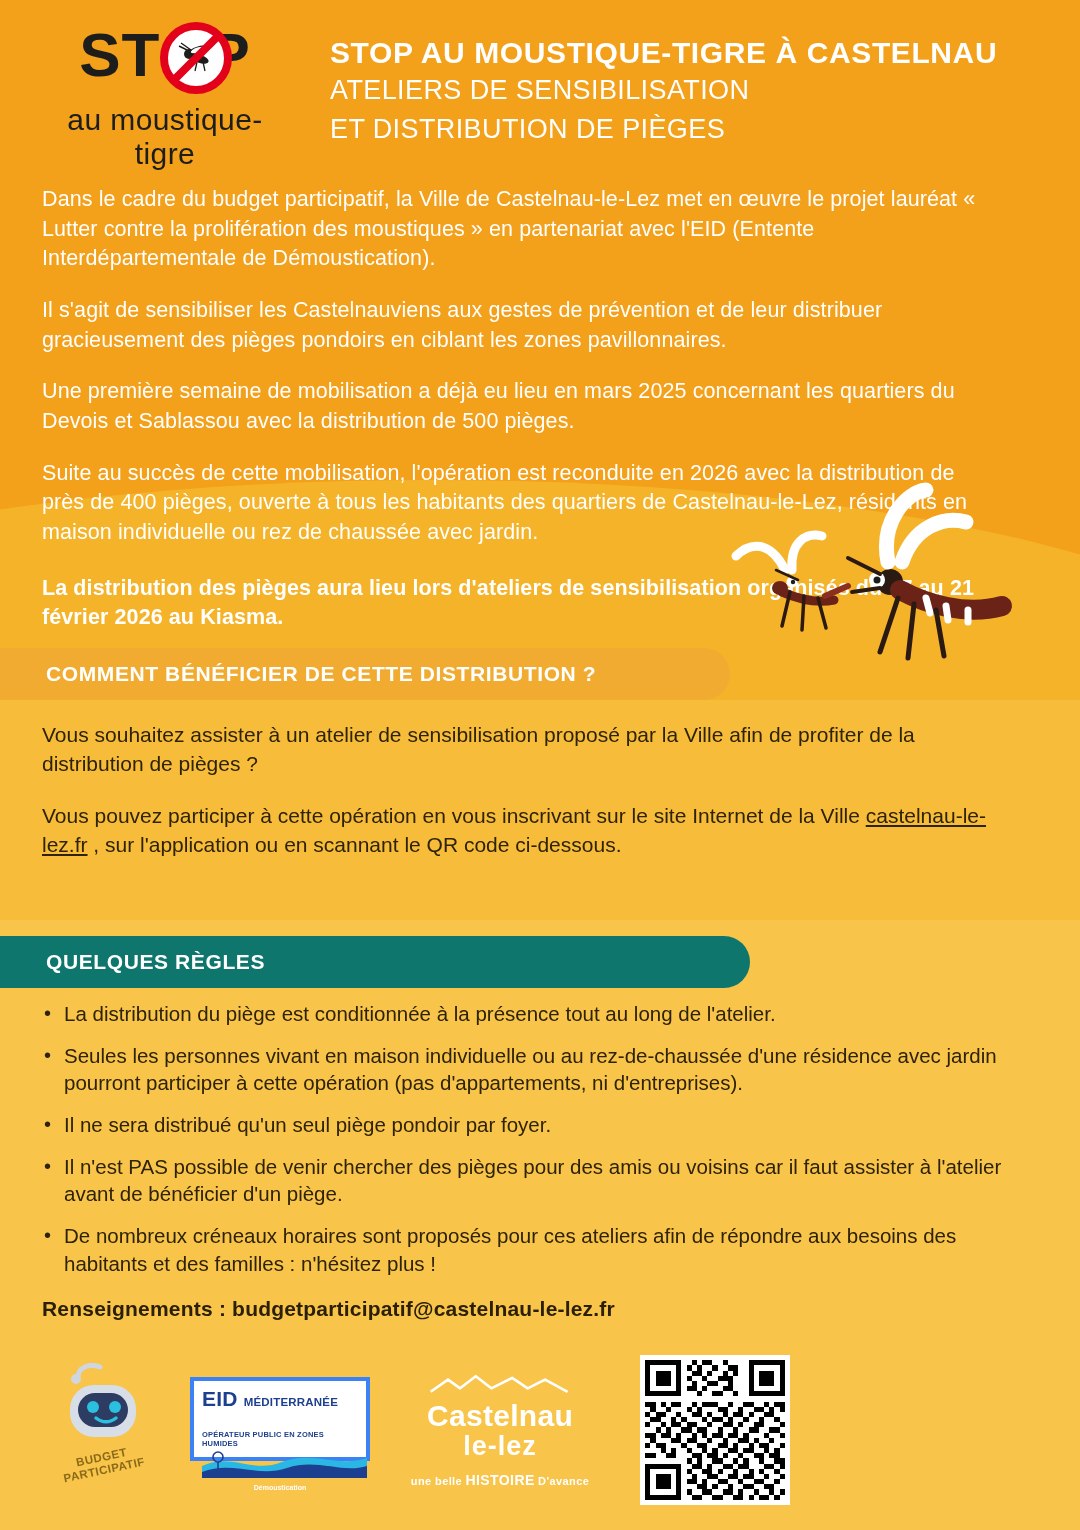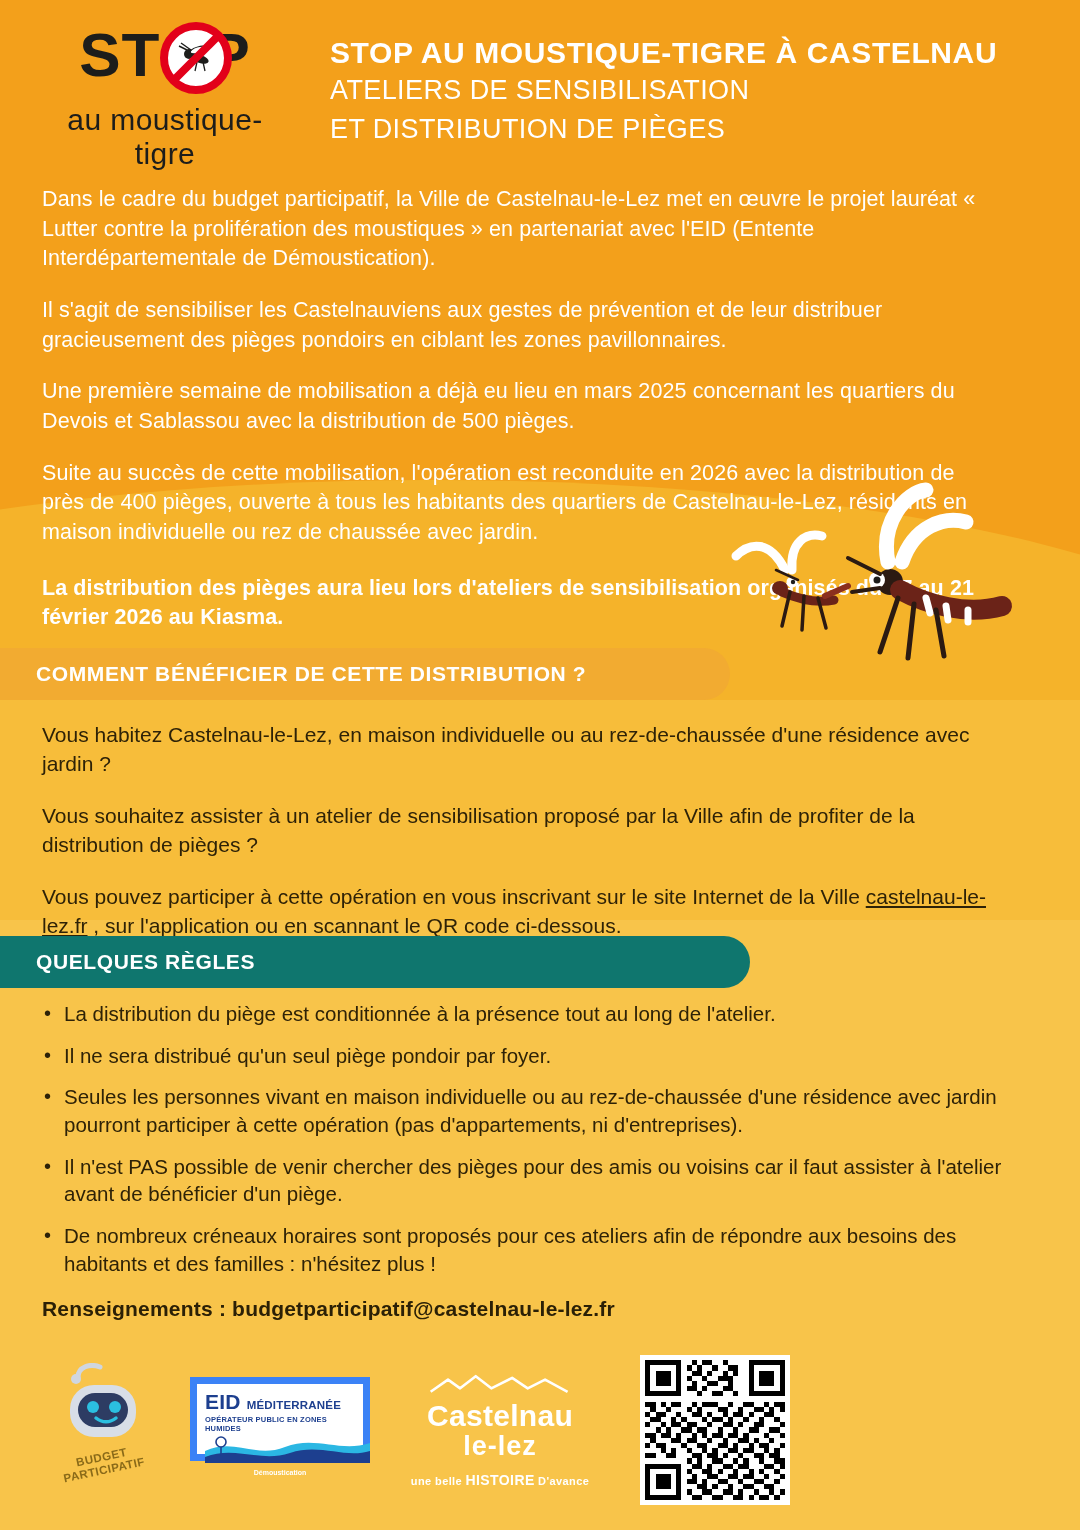--- a/index.html
+++ b/index.html
@@ -142,21 +142,21 @@
   }
 
   
   .pill {
     position: absolute;
     height: 52px;
     background: #f2ab31;
     border-radius: 0 26px 26px 0;
     display: flex;
     align-items: center;
-    padding-left: 36px;
+    padding-left: 46px;
     box-sizing: border-box;
     left: 0;
   }
   .pill span {
     color: #ffffff;
     font-size: 21px;
     font-weight: 800;
     letter-spacing: 0.6px;
   }
   #pill-1 { top: 648px; width: 730px; }
@@ -240,42 +240,42 @@
     color: #8a6a18;
     letter-spacing: 0.5px;
     transform: rotate(-12deg);
     line-height: 1.15;
   }
   .logo-eid {
     position: absolute;
     left: 190px; top: 32px;
     width: 180px; height: 84px;
     background: #ffffff;
-    border: 7px solid #3b82f6;
+    border: 4px solid #3b82f6;
     box-sizing: border-box;
     padding: 6px 8px;
   }
   .eid-title {
     font-size: 21px;
     font-weight: 800;
     color: #1d3f8f;
     letter-spacing: 0.2px;
   }
   .eid-title small {
     font-size: 11.5px;
     font-weight: 700;
     color: #1d3f8f;
     letter-spacing: 0.2px;
   }
   .eid-sub {
     font-size: 7.5px;
     font-weight: 700;
     color: #1d3f8f;
     letter-spacing: 0.2px;
-    margin-top: 1px;
+    margin-top: 19px;
   }
   .eid-foot {
     font-size: 7px;
     font-weight: 700;
     color: #ffffff;
     text-align: center;
     margin-top: 2px;
   }
   .logo-castelnau {
     position: absolute;
@@ -389,34 +389,33 @@
         <path d="M150 118 L122 122" stroke="#2b1a12" stroke-width="4" fill="none" stroke-linecap="round"></path>
       </g>
     </svg>
   </div>
 
   <div class="pill" id="pill-1">
     <span>COMMENT BÉNÉFICIER DE CETTE DISTRIBUTION ?</span>
   </div>
 
   <div class="section-body" id="body-1">
-    <p>Vous habitez Castelnau-le-Lez, en maison individuelle ou au rez-de-chaussée d'une résidence avec jardin ?</p>
     <p>Vous souhaitez assister à un atelier de sensibilisation proposé par la Ville afin de profiter de la distribution de pièges ?</p>
     <p><span>Vous pouvez participer à cette opération en vous inscrivant sur le site Internet de la Ville </span><span class="link">castelnau-le-lez.fr</span><span> , sur l'application ou en scannant le QR code ci-dessous.</span></p>
   </div>
 
   <div class="pill" id="pill-2">
     <span>QUELQUES RÈGLES</span>
   </div>
 
   <div class="section-body" id="rules">
     <ul class="rules">
       <li>La distribution du piège est conditionnée à la présence tout au long de l'atelier.</li>
+      <li>Seules les personnes vivant en maison individuelle ou au rez-de-chaussée d'une résidence avec jardin pourront participer à cette opération (pas d'appartements, ni d'entreprises).</li>
       <li>Il ne sera distribué qu'un seul piège pondoir par foyer.</li>
-      <li>Seules les personnes vivant en maison individuelle ou au rez-de-chaussée d'une résidence avec jardin pourront participer à cette opération (pas d'appartements, ni d'entreprises).</li>
       <li>Il n'est PAS possible de venir chercher des pièges pour des amis ou voisins car il faut assister à l'atelier avant de bénéficier d'un piège.</li>
       <li>De nombreux créneaux horaires sont proposés pour ces ateliers afin de répondre aux besoins des habitants et des familles : n'hésitez plus !</li>
     </ul>
     <div class="renseignements">Renseignements : budgetparticipatif@castelnau-le-lez.fr</div>
   </div>
 
   <div class="footer">
 
     <div class="logo-bp">
       <svg viewBox="0 0 110 100" width="110" height="100">

